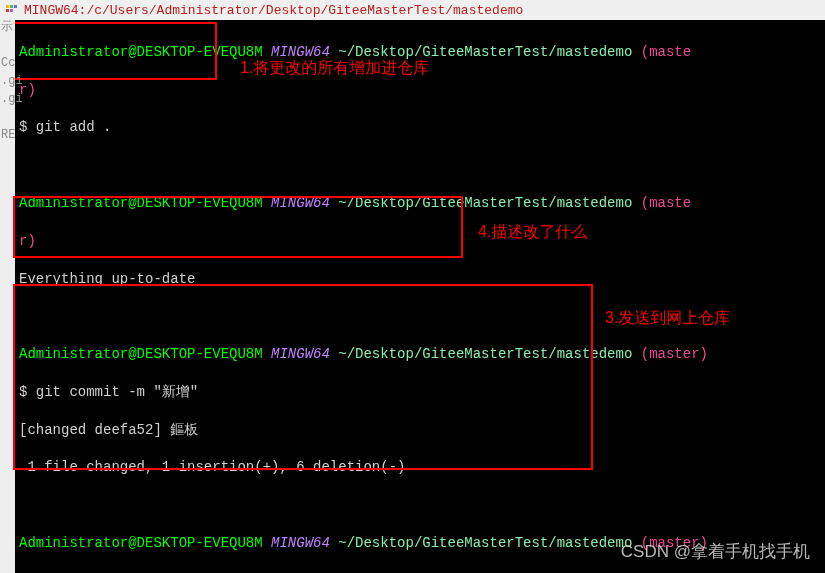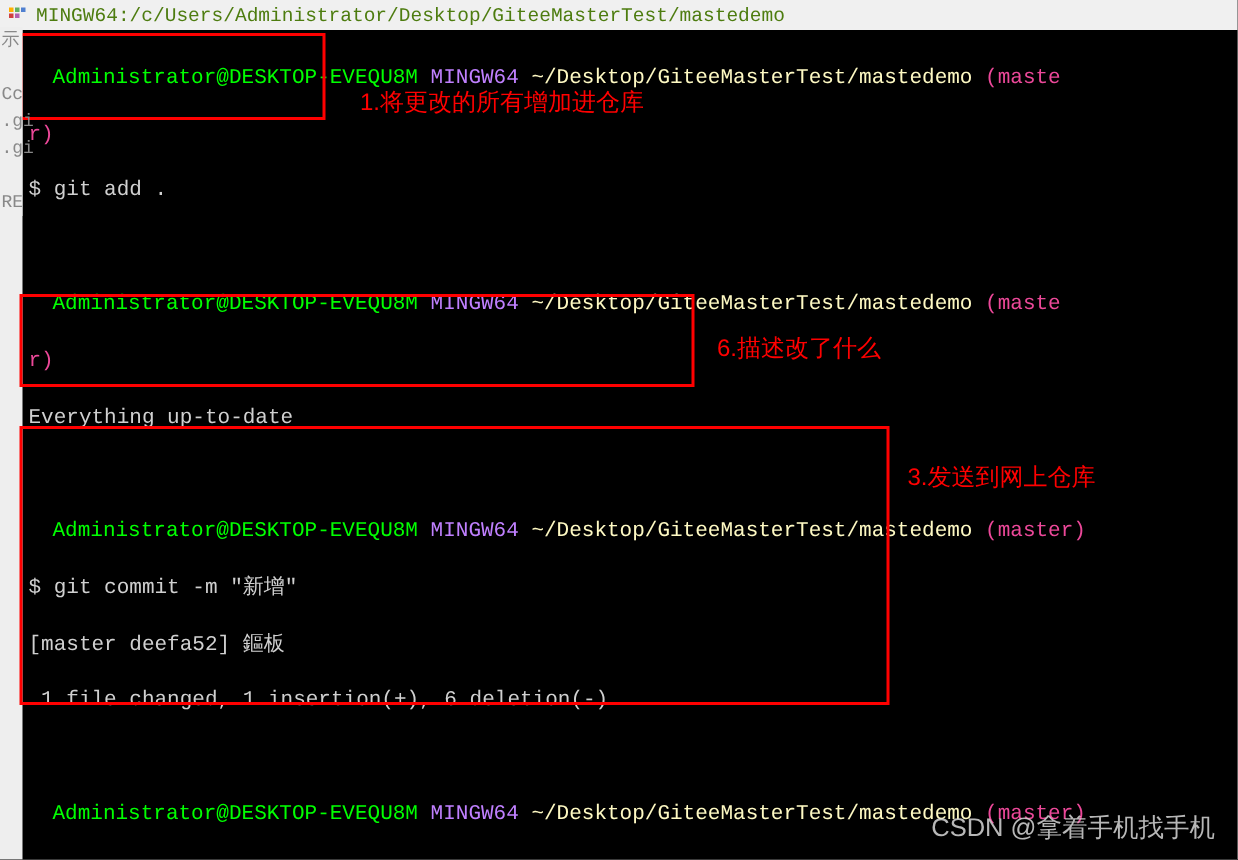--- a/index.html
+++ b/index.html
@@ -11,21 +11,21 @@
       width: 825px;
       height: 573px;
       font-family: "Consolas", "Courier New", monospace;
       font-size: 14px;
       background: #eeeeee;
       position: relative;
       overflow: hidden;
     }
     .title-bar {
       background: #f0f0f0;
-      color: #4d7c0f;
+      color: #b91c1c;
       padding: 2px 4px;
       font-size: 13px;
       display: flex;
       align-items: center;
       gap: 4px;
     }
     .title-bar .icon {
       width: 16px;
       height: 16px;
       display: inline-flex;
@@ -37,23 +37,23 @@
       color: #bfbfbf;
       padding: 4px 0;
       min-height: 536px;
       line-height: 1.35;
       white-space: pre;
       position: relative;
     }
     .line {
       padding: 0 4px;
     }
-    .green { color: #00ff00; margin-left: 16px; }
-    .purple { color: #c080ff; }
-    .yellow { color: #fef9c3; }
+    .green { color: #00ff00; }
+    .purple { color: #c080ff; font-style: italic; }
+    .yellow { color: #86efac; }
     .cyan { color: #ec4899; }
     .white { color: #d0d0d0; }
     .left-gutter {
       position: absolute;
       left: 0;
       top: 18px;
       font-size: 12px;
       color: #888;
       line-height: 1.5;
       z-index: 5;
@@ -119,21 +119,21 @@
 <div class="line"><span class="green">Administrator@DESKTOP-EVEQU8M</span> <span class="purple">MINGW64</span> <span class="yellow">~/Desktop/GiteeMasterTest/mastedemo</span> <span class="cyan">(maste</span></div>
 <div class="line"><span class="cyan">r)</span></div>
 <div class="line white">$ git add .</div>
 <div class="line">&nbsp;</div>
 <div class="line"><span class="green">Administrator@DESKTOP-EVEQU8M</span> <span class="purple">MINGW64</span> <span class="yellow">~/Desktop/GiteeMasterTest/mastedemo</span> <span class="cyan">(maste</span></div>
 <div class="line"><span class="cyan">r)</span></div>
 <div class="line white">Everything up-to-date</div>
 <div class="line">&nbsp;</div>
 <div class="line"><span class="green">Administrator@DESKTOP-EVEQU8M</span> <span class="purple">MINGW64</span> <span class="yellow">~/Desktop/GiteeMasterTest/mastedemo</span> <span class="cyan">(master)</span></div>
 <div class="line white">$ git commit -m "新增"</div>
-<div class="line white">[master deefa52] 鏂板</div>
+<div class="line white">[changed deefa52] 鏂板</div>
 <div class="line white"> 1 file changed, 1 insertion(+), 6 deletion(-)</div>
 <div class="line">&nbsp;</div>
 <div class="line"><span class="green">Administrator@DESKTOP-EVEQU8M</span> <span class="purple">MINGW64</span> <span class="yellow">~/Desktop/GiteeMasterTest/mastedemo</span> <span class="cyan">(master)</span></div>
 
 
 
 
 
 
 
@@ -144,16 +144,16 @@
 
 
 </div>
 </div>
 
 <div class="box" style="left:13px; top:22px; width:204px; height:58px;"></div>
 <div class="box" style="left:13px; top:196px; width:450px; height:62px;"></div>
 <div class="box" style="left:13px; top:284px; width:580px; height:186px;"></div>
 
 <div class="annotation" style="left:240px; top:58px;">1.将更改的所有增加进仓库</div>
-<div class="annotation" style="left:478px; top:222px;">6.描述改了什么</div>
+<div class="annotation" style="left:478px; top:222px;">4.描述改了什么</div>
 <div class="annotation" style="left:605px; top:308px;">3.发送到网上仓库</div>
 
 <div class="watermark">CSDN @拿着手机找手机</div>
 
 </body></html>

